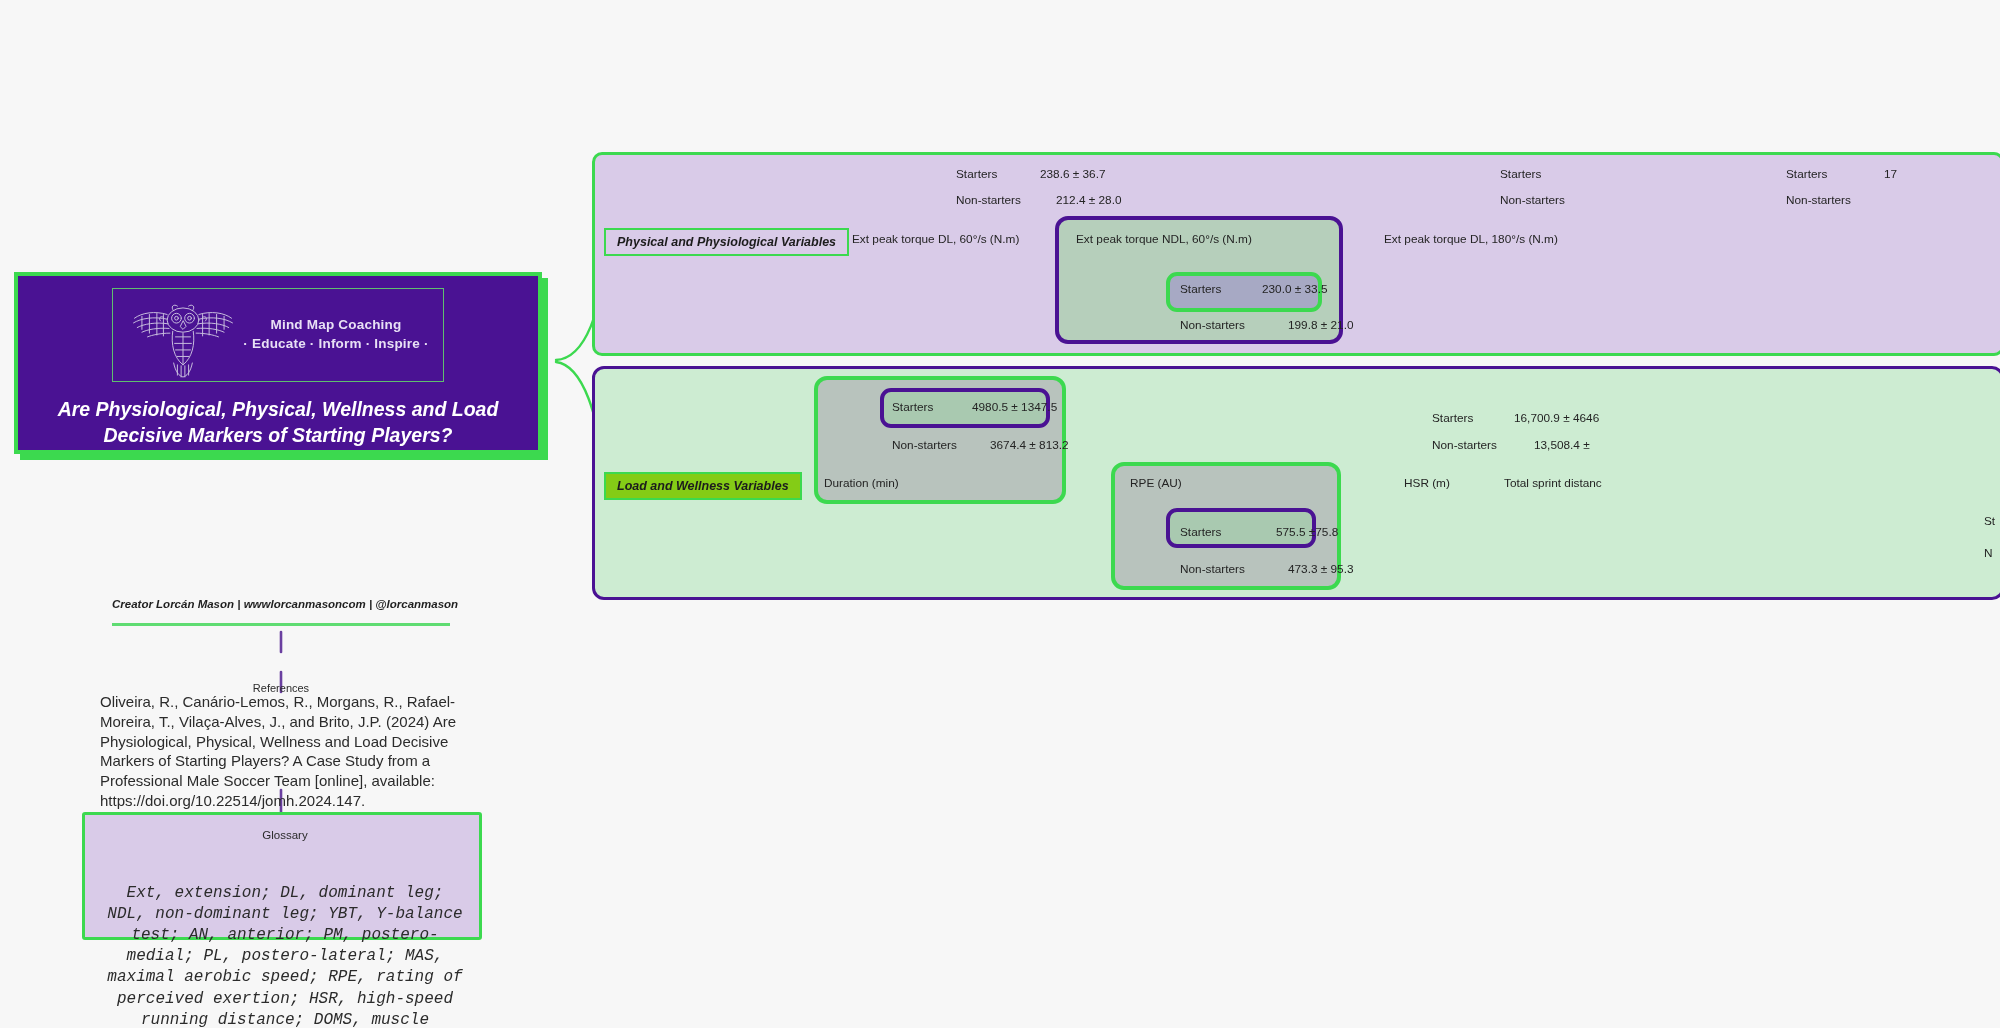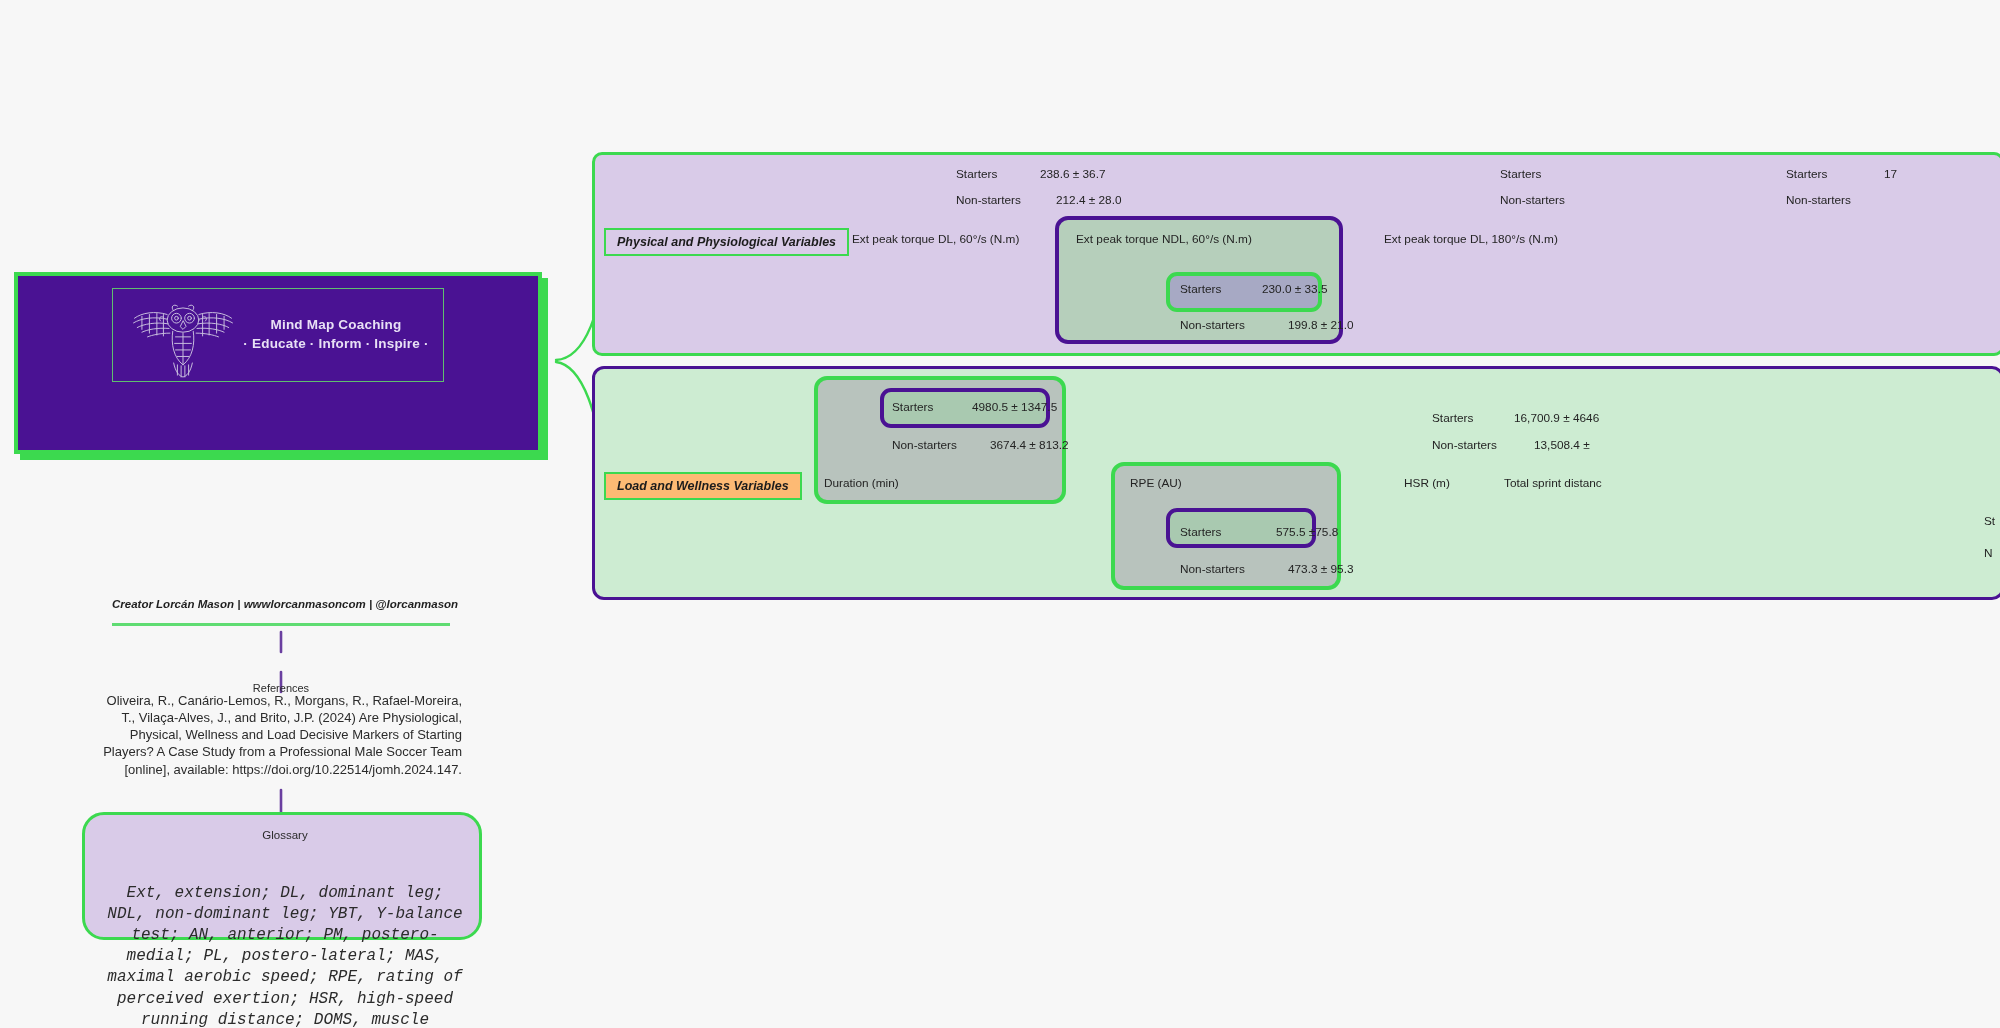--- a/index.html
+++ b/index.html
@@ -120,35 +120,35 @@
     text-align: center;
     font-size: 11px;
     color: #2b2b2b;
     margin-top: 40px;
   }
   .ref-body {
     position: absolute;
     left: 100px;
     top: 692px;
     width: 362px;
-    text-align: right;
-    font-size: 13px;
+    text-align: left;
+    font-size: 15px;
     line-height: 1.32;
     color: #2b2b2b;
   }
 
   .glossary-card {
     position: absolute;
     left: 82px;
     top: 812px;
     width: 400px;
     height: 128px;
     background: #d9cbe8;
     border: 3px solid #3cd94f;
-    border-radius: 22px;
+    border-radius: 3px;
     box-sizing: border-box;
   }
   .glossary-label {
     position: absolute;
     left: 0;
     top: 14px;
     width: 400px;
     text-align: center;
     font-size: 11.5px;
     color: #2b2b2b;
@@ -200,21 +200,21 @@
     font-size: 12.5px;
     font-weight: bold;
     font-style: italic;
     color: #1c1c1c;
     white-space: nowrap;
     box-sizing: border-box;
   }
   .pill-phys { left: 604px; top: 228px; }
   .pill-load {
     left: 604px; top: 472px;
-    background: #fdba74;
+    background: #84cc16;
   }
 
   
   .mm {
     position: absolute;
     font-size: 11.8px;
     color: #242424;
     white-space: nowrap;
     line-height: 1;
   }
@@ -420,20 +420,21 @@
           <path d="M70 20 C 74 16, 70 12, 66 15"></path>
           <path d="M36 31 C 33 28, 36 25, 39 27"></path>
           <path d="M84 31 C 87 28, 84 25, 81 27"></path>
         </g>
       </svg>
       <div class="brand-lines">
         <div class="brand-title">Mind Map Coaching</div>
         <div class="brand-sub">· Educate · Inform · Inspire ·</div>
       </div>
     </div>
+    <div class="root-title">Are Physiological, Physical, Wellness and Load Decisive Markers of Starting Players?</div>
   </div>
 
   <div class="creator-line">Creator Lorcán Mason | wwwlorcanmasoncom | @lorcanmason</div>
   <div class="creator-rule"></div>
   <div class="ref-label">References</div>
   <div class="ref-body">Oliveira, R., Canário-Lemos, R., Morgans, R., Rafael-Moreira, T., Vilaça-Alves, J., and Brito, J.P. (2024) Are Physiological, Physical, Wellness and Load Decisive Markers of Starting Players? A Case Study from a Professional Male Soccer Team [online], available: https://doi.org/10.22514/jomh.2024.147.</div>
 
   <div class="glossary-card">
     <div class="glossary-label">Glossary</div>
     <div class="glossary-body">Ext, extension; DL, dominant leg; NDL, non-dominant leg; YBT, Y-balance test; AN, anterior; PM, postero-medial; PL, postero-lateral; MAS, maximal aerobic speed; RPE, rating of perceived exertion; HSR, high-speed running distance; DOMS, muscle soreness; AU, arbitrary units</div>

